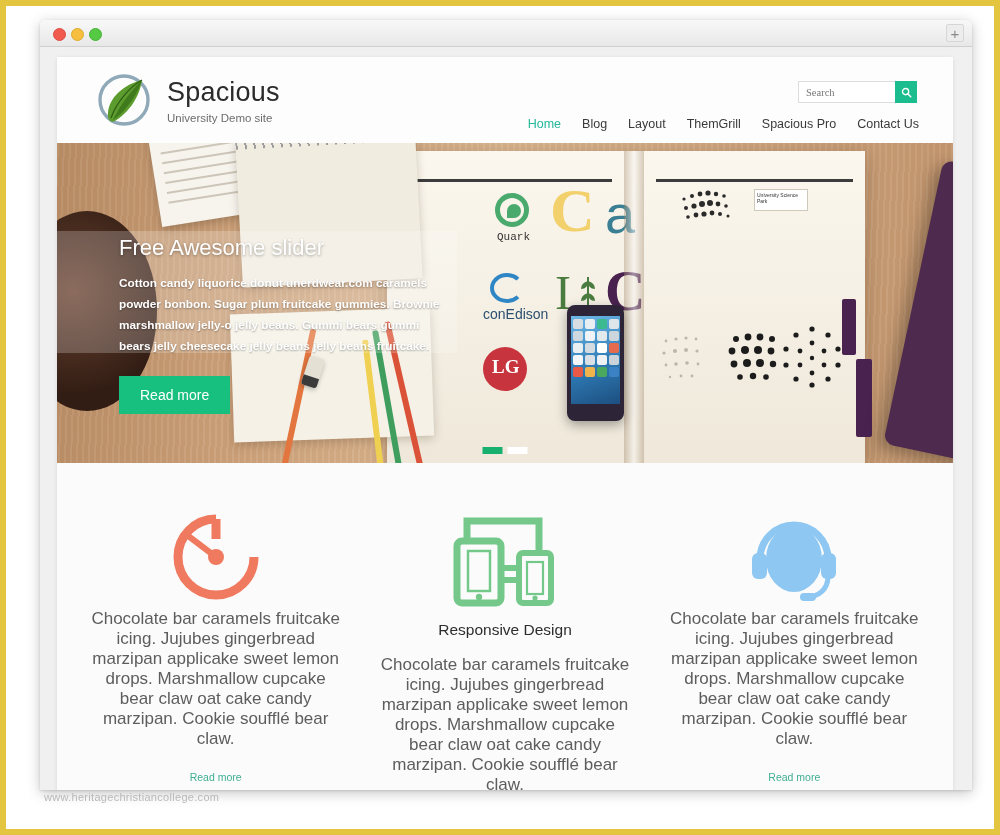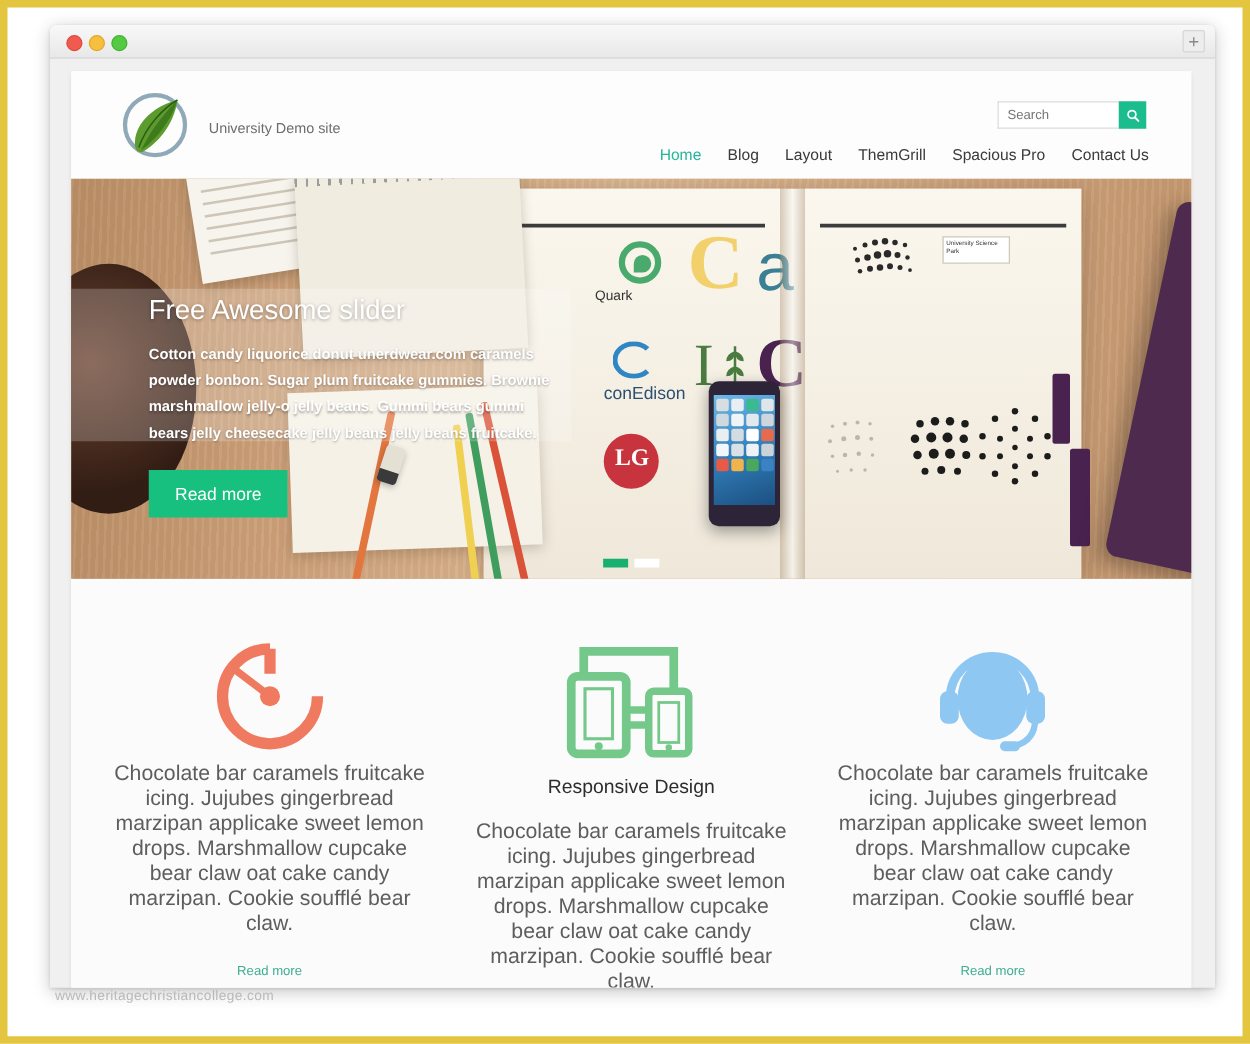--- a/index.html
+++ b/index.html
@@ -118,21 +118,21 @@
   #search-input {
     width: 97px;
     height: 22px;
     box-sizing: border-box;
     border: 1px solid #dcdcdc;
     border-right: none;
     background: #fff;
     font-size: 10.5px;
     color: #9a9a9a;
     padding: 0 7px;
-    font-family: Liberation Sans, sans-serif;
+    font-family: Liberation Serif, serif;
     outline: none;
   }
   #search-button {
     width: 22px; height: 22px;
     background: #1bbc8e;
     border: none;
     display: flex;
     align-items: center;
     justify-content: center;
     cursor: pointer;
@@ -210,22 +210,22 @@
     width: 34px; height: 34px; border-radius: 50%;
     border: 5px solid #4aa96c;
     box-sizing: border-box;
   }
   .logo-quark::after {
     content:""; position:absolute; left:7px; top:6px;
     width:14px;height:14px;border-radius:50% 50% 50% 0;
     background:#4aa96c;
   }
   .lbl-quark {
-    position: absolute; left: 89px; top: 80px;
-    font-size: 11px; color: #333; font-family: Liberation Sans, sans-serif;
+    position: absolute; left: 110px; top: 80px;
+    font-size: 11px; color: #333; font-family: Liberation Mono, monospace;
   }
   .logo-c-yellow {
     position: absolute; left: 163px; top: 28px;
     font-size: 62px; color: #f2d06b; font-family: "Liberation Serif", serif;
     font-weight: bold; line-height: 62px;
   }
   .logo-a-teal {
     position: absolute; left: 218px; top: 36px;
     font-size: 54px; color: #3a7f93; font-family: "Liberation Sans", sans-serif;
     line-height: 54px;
@@ -492,20 +492,21 @@
           <div id="brand">
             <div id="logo-mark">
               <svg width="58" height="58" viewBox="0 0 58 58">
                 <circle cx="29" cy="29" r="24" fill="none" stroke="#8fa9b8" stroke-width="3.4"></circle>
                 <path d="M47 9 C30 13 14 26 13 42 C12 50 17 52 20 50 C30 44 44 30 47 9 Z" fill="#5c9b2e"></path>
                 <path d="M47 9 C38 18 26 32 18 49 C24 45 40 31 47 9 Z" fill="#3f7a1c"></path>
                 <path d="M47 9 C36 15 22 30 16 47" fill="none" stroke="#2d5d12" stroke-width="1.2"></path>
               </svg>
             </div>
             <div id="brand-text">
+              <div id="site-title">Spacious</div>
               <div id="site-tagline">University Demo site</div>
             </div>
           </div>
 
           <div id="search-wrap">
             <input id="search-input" type="text" placeholder="Search" style="">
             <button id="search-button">
               <svg width="11" height="11" viewBox="0 0 12 12">
                 <circle cx="5" cy="5" r="3.4" fill="none" stroke="#ffffff" stroke-width="1.5"></circle>
                 <line x1="7.6" y1="7.6" x2="10.6" y2="10.6" stroke="#ffffff" stroke-width="1.7" stroke-linecap="round"></line>

